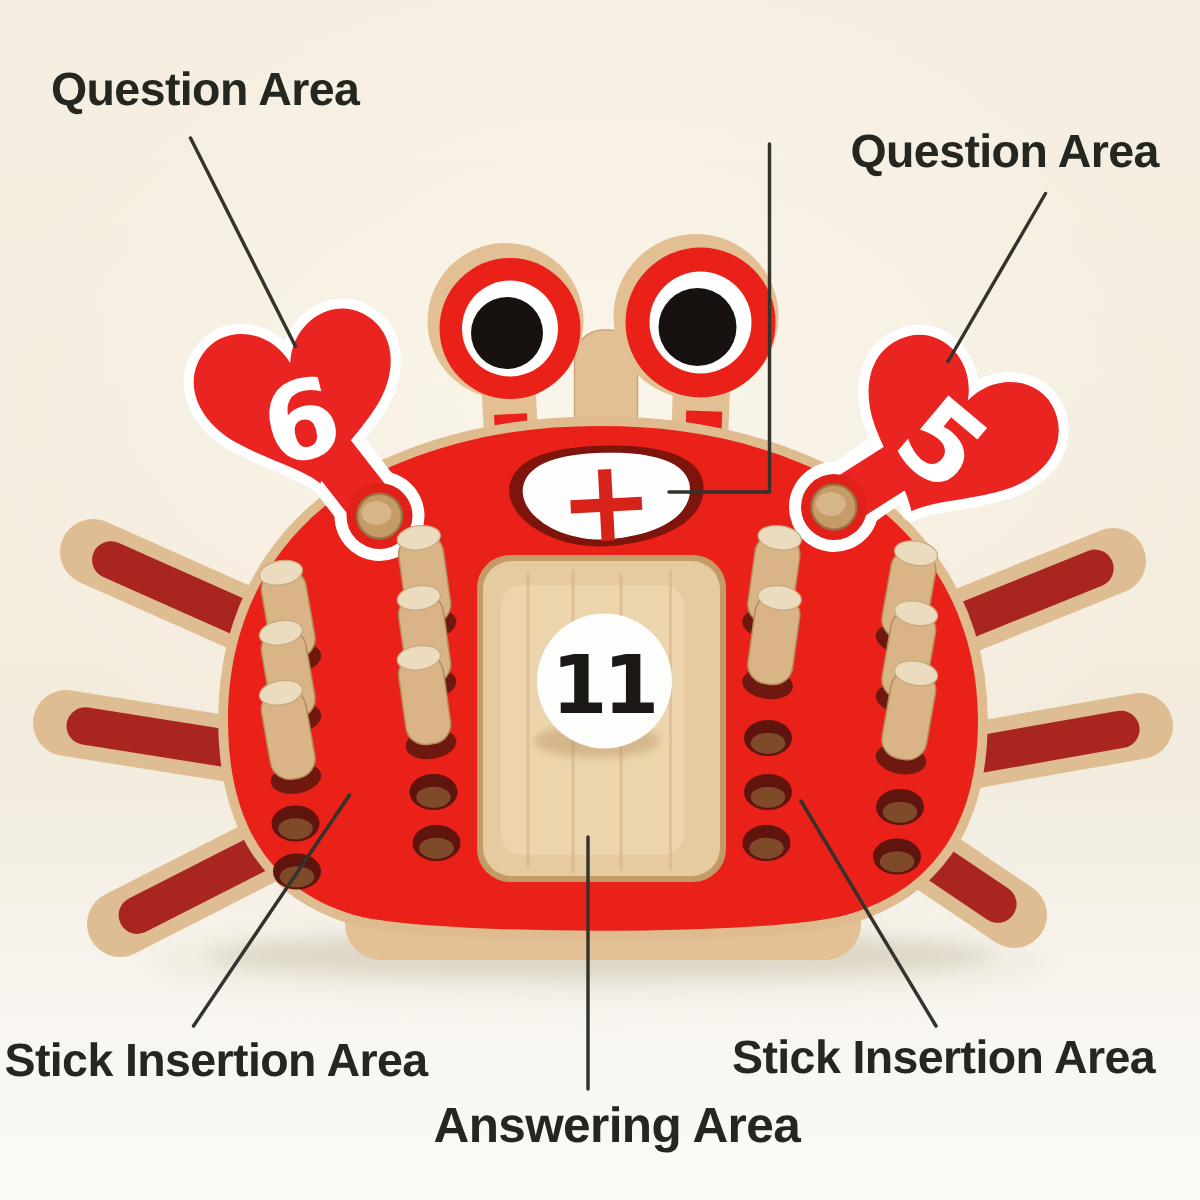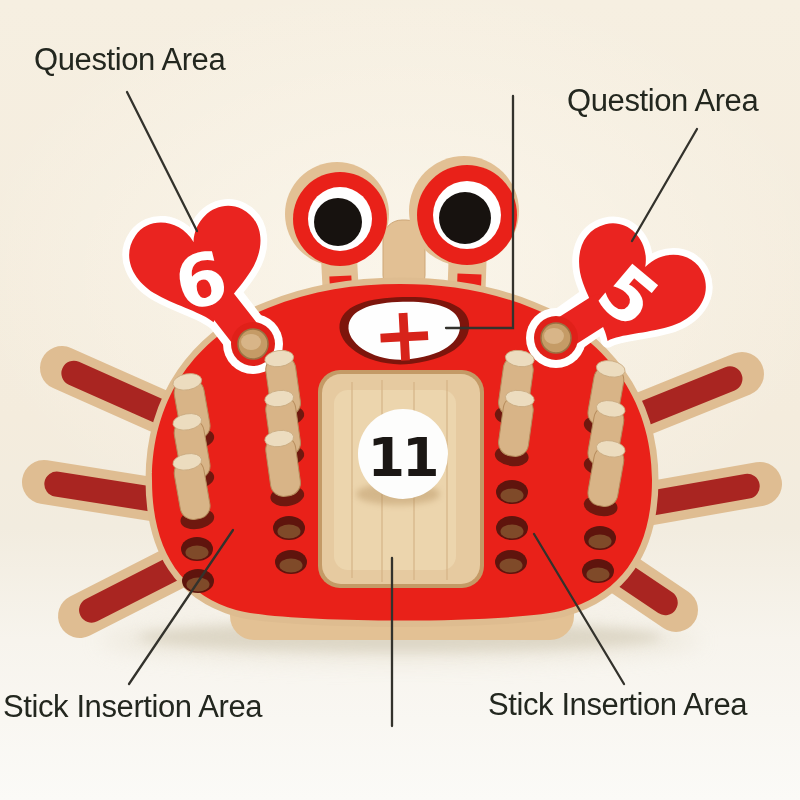--- a/index.html
+++ b/index.html
@@ -5,21 +5,21 @@
   html,body{margin:0;padding:0;background:#fff;}
   .stage{
     position:relative;width:800px;height:800px;overflow:hidden;
     background:
       radial-gradient(ellipse 620px 420px at 50% 34%, rgba(255,252,244,.55), rgba(255,252,244,0) 70%),
       linear-gradient(180deg,#f6efe1 0%,#f4ecdd 52%,#f2ecdf 66%,#f7f4ed 80%,#fbfaf7 100%);
     font-family:"Liberation Sans",sans-serif;
   }
   .stage svg{position:absolute;left:0;top:0;}
   .callout{
-    position:absolute;white-space:nowrap;font-weight:400;color:#23271f;
+    position:absolute;white-space:nowrap;font-weight:700;color:#23271f;
     font-size:31px;letter-spacing:-.4px;line-height:1.05;
   }
   .callout.big{font-size:33px;}
   .num{font-family:"DejaVu Sans",sans-serif;font-weight:bold;}
 </style>
 </head>
 <body>
 
 <div class="stage">
 
@@ -226,15 +226,16 @@
     <line x1="697" y1="129" x2="632" y2="241"></line>
     <line x1="233" y1="530" x2="129" y2="684"></line>
     <line x1="392" y1="558" x2="392" y2="726"></line>
     <line x1="534" y1="534" x2="624" y2="684"></line>
   </g>
 </svg>
 
   <div class="callout" style="left:34px;top:44px">Question Area</div>
   <div class="callout" style="left:567px;top:85px">Question Area</div>
   <div class="callout" style="left:3px;top:691px">Stick Insertion Area</div>
+  <div class="callout big" style="left:289px;top:733px">Answering Area</div>
   <div class="callout" style="left:488px;top:689px">Stick Insertion Area</div>
 
 </div>
 
 </body></html>

